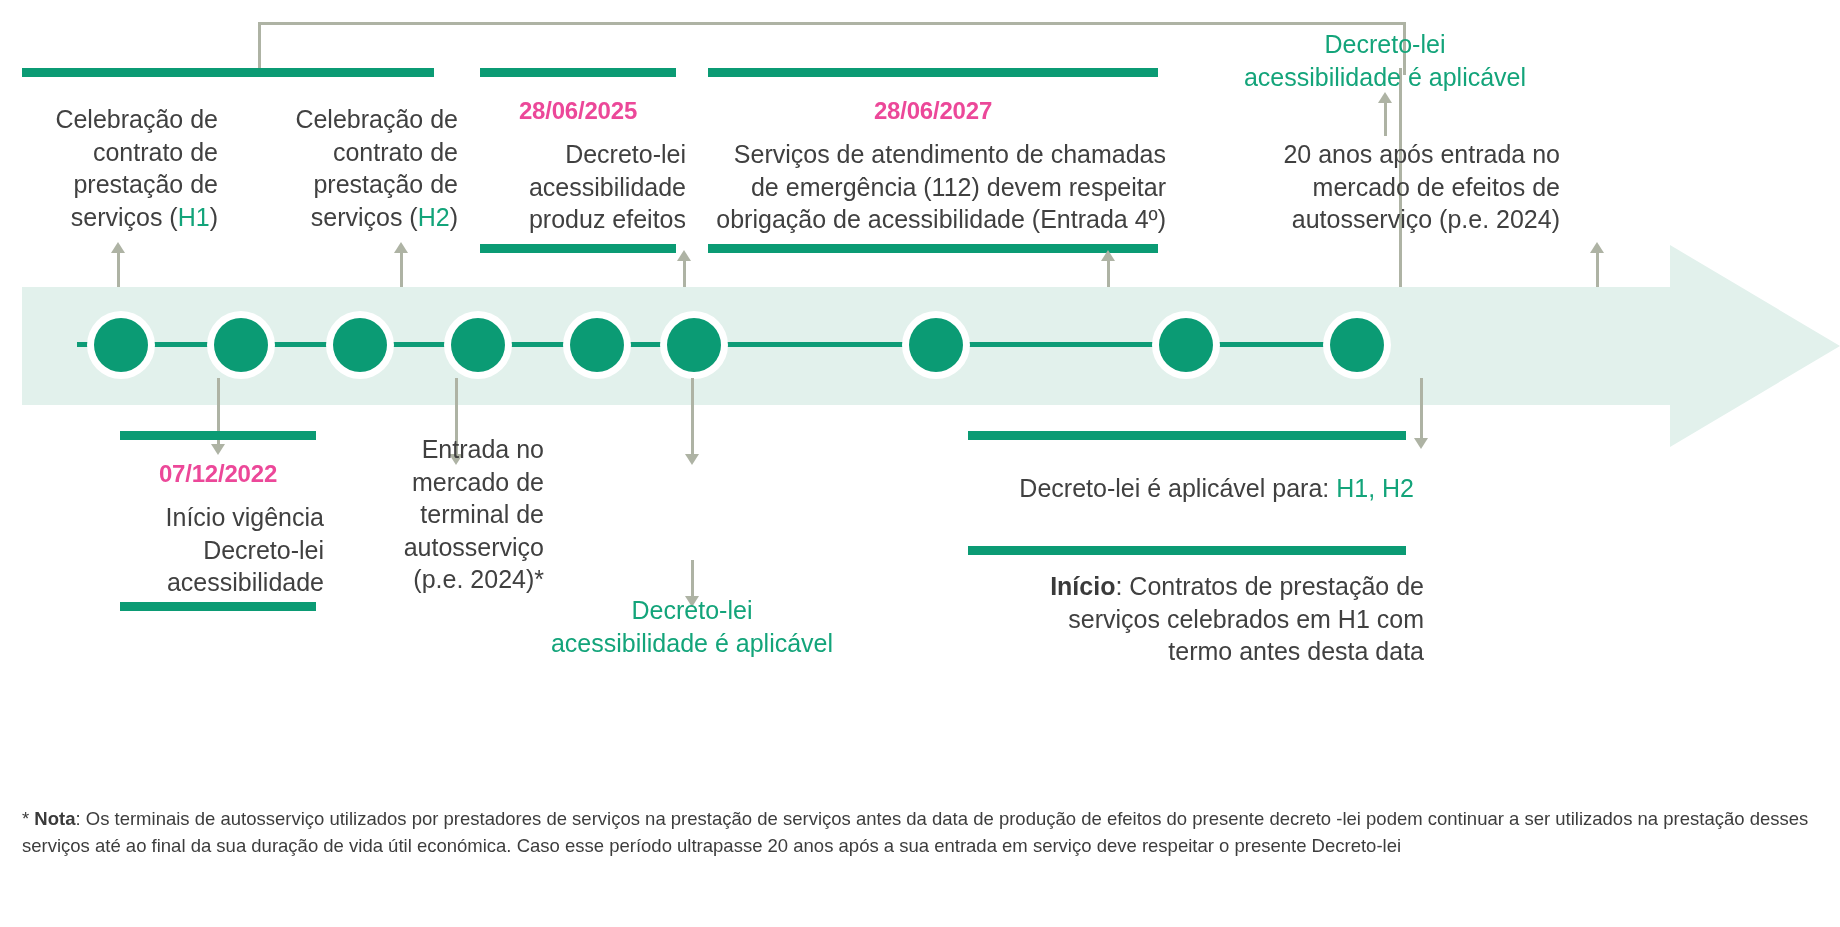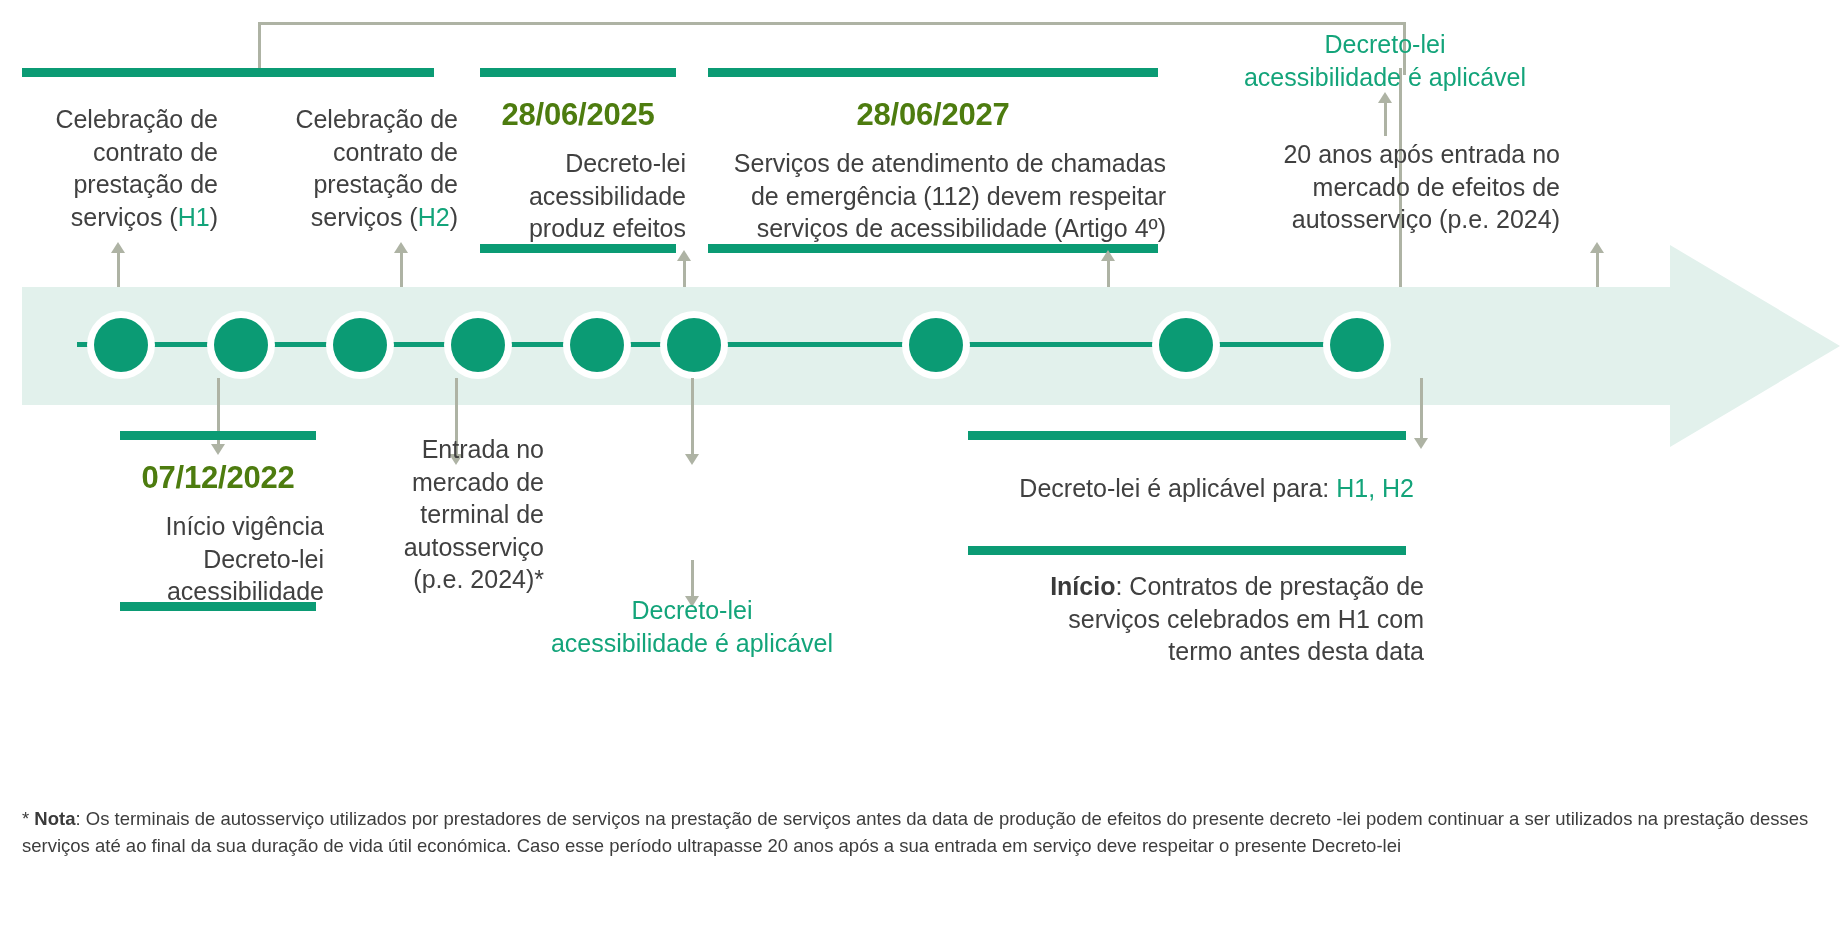--- a/index.html
+++ b/index.html
@@ -28,22 +28,22 @@
   }
 
   
   .tbox {
     position: absolute;
     text-align: center;
     line-height: 1.30;
   }
   .date {
     font-weight: bold;
-    font-size: 31px;
-    color: #4d7c0f;
+    font-size: 24px;
+    color: #ec4899;
     letter-spacing: -0.2px;
   }
   .body-txt {
     font-size: 25px;
     color: #404040;
     text-align: right;
   }
   .green-txt {
     font-size: 25px;
     color: #13a47a;
@@ -167,21 +167,21 @@
       <span>acessibilidade</span><br>
       <span>produz efeitos</span>
     </div>
   </div>
 
   <div class="tbox" style="left:700px; top:95px; width:466px;">
     <div class="date">28/06/2027</div>
     <div class="body-txt" style="margin-top:12px;">
       <span>Serviços de atendimento de chamadas</span><br>
       <span>de emergência (112) devem respeitar</span><br>
-      <span>serviços de acessibilidade (Artigo 4º)</span>
+      <span>obrigação de acessibilidade (Entrada 4º)</span>
     </div>
   </div>
 
   <div class="rule" style="left:480px; top:244px; width:196px;"></div>
   <div class="rule" style="left:708px; top:244px; width:450px;"></div>
 
   <div class="tbox" style="left:1215px; top:28px; width:340px;">
     <div class="green-txt">
       <span>Decreto-lei</span><br>
       <span>acessibilidade é aplicável</span>

